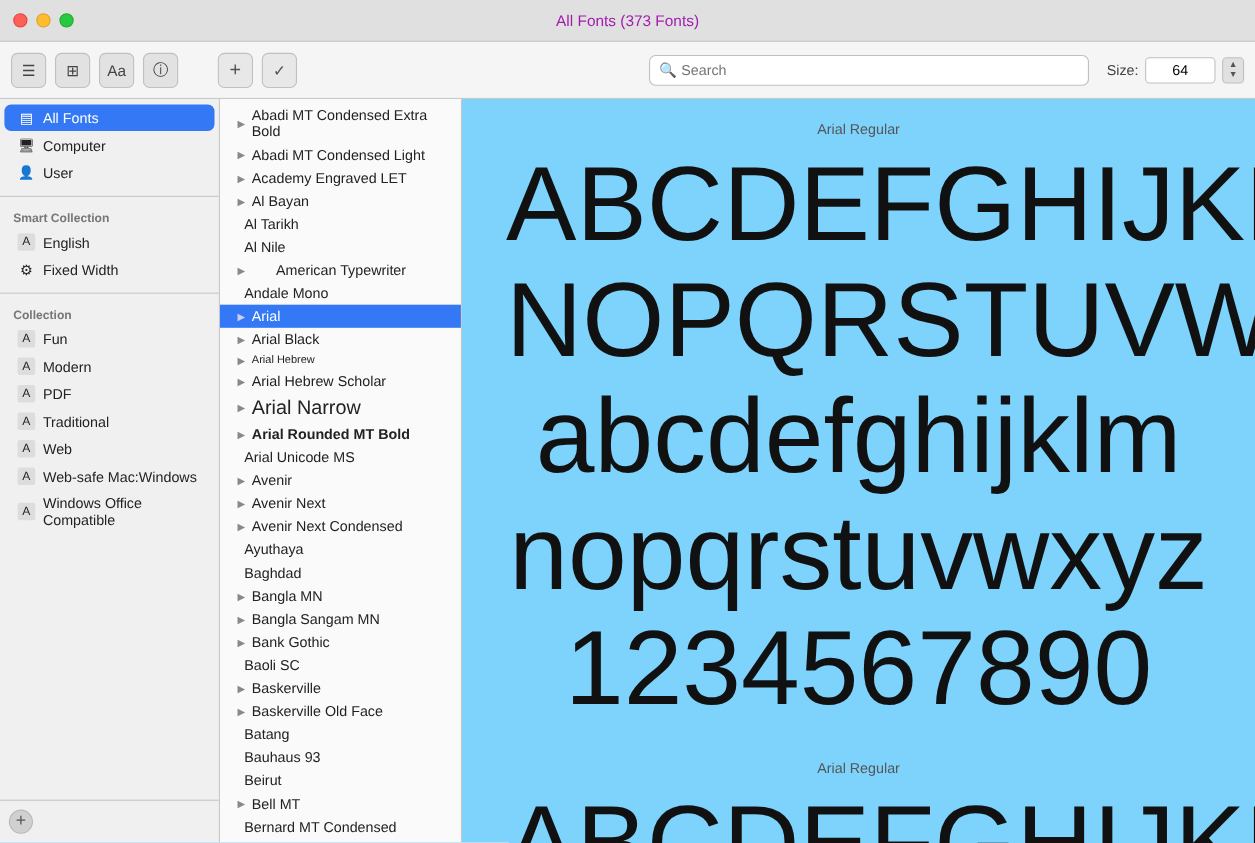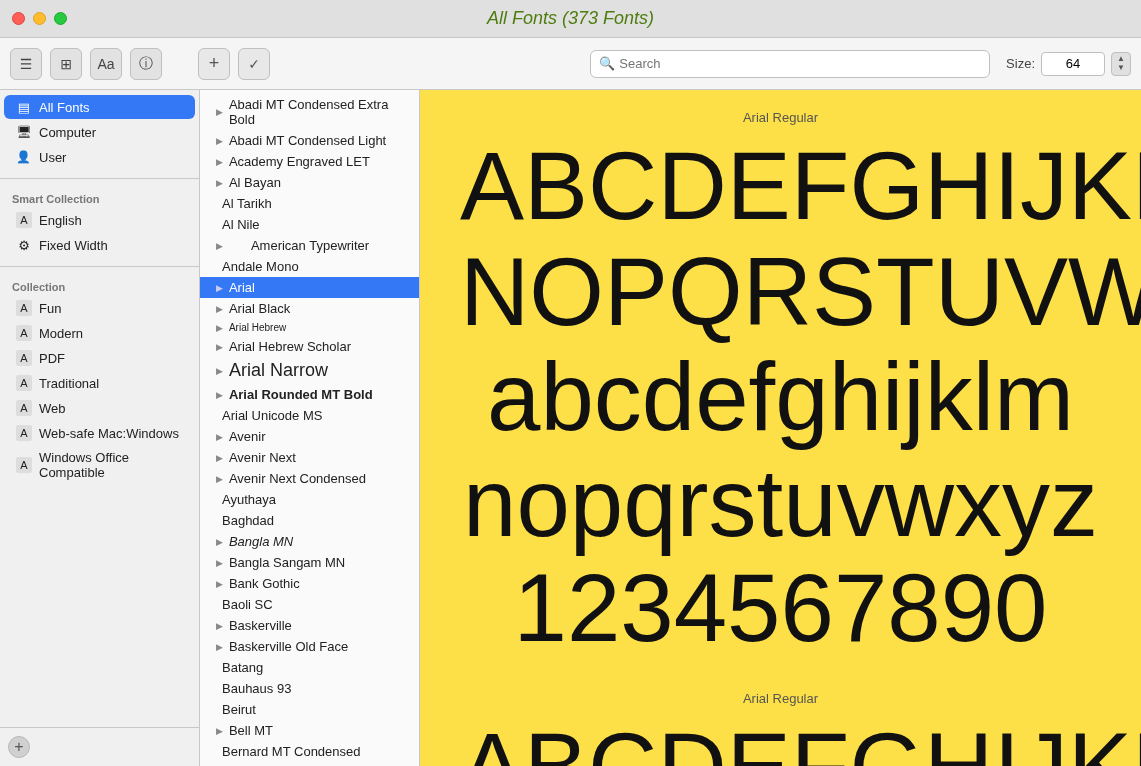--- a/index.html
+++ b/index.html
@@ -33,24 +33,23 @@
     }
     .tb-btn {
       width: 13px; height: 13px;
       border-radius: 50%;
       display: inline-block;
     }
     .tb-close { background: #ff5f57; border: 1px solid #e0443e; }
     .tb-min { background: #ffbd2e; border: 1px solid #dfa123; }
     .tb-max { background: #28c941; border: 1px solid #1aac29; }
     .titlebar-title {
-      font-size: 18px;
-      color: #4d7c0f;
+      font-size: 14px;
+      color: #a21caf;
       font-weight: 500;
-      font-style: italic;
     }
 
     
     .app-container {
       display: flex;
       flex-direction: column;
       flex: 1;
       overflow: hidden;
     }
 
@@ -207,21 +206,21 @@
     .font-list-item .expand-arrow {
       font-size: 9px;
       color: #888;
       margin-right: 2px;
     }
     .font-list-item.selected .expand-arrow { color: #cce; }
 
     
     .preview-panel {
       flex: 1;
-      background: #fde047;
+      background: #7dd3fc;
       display: flex;
       flex-direction: column;
       overflow: hidden;
       position: relative;
     }
     .preview-content {
       flex: 1;
       overflow-y: scroll;
       padding: 20px 40px;
     }
@@ -473,21 +472,21 @@
           <div class="font-list-item">
             <span class="expand-arrow"></span>
             <span style="font-size: 13px;">Ayuthaya</span>
           </div>
           <div class="font-list-item">
             <span class="expand-arrow"></span>
             <span style="font-size: 13px;">Baghdad</span>
           </div>
           <div class="font-list-item">
             <span class="expand-arrow">▶</span>
-            <span style="font-size: 13px; font-style: italic;">Bangla MN</span>
+            <span style="font-size: 13px;">Bangla MN</span>
           </div>
           <div class="font-list-item">
             <span class="expand-arrow">▶</span>
             <span style="font-size: 13px;">Bangla Sangam MN</span>
           </div>
           <div class="font-list-item">
             <span class="expand-arrow">▶</span>
             <span style="font-size: 13px;">Bank Gothic</span>
           </div>
           <div class="font-list-item">

